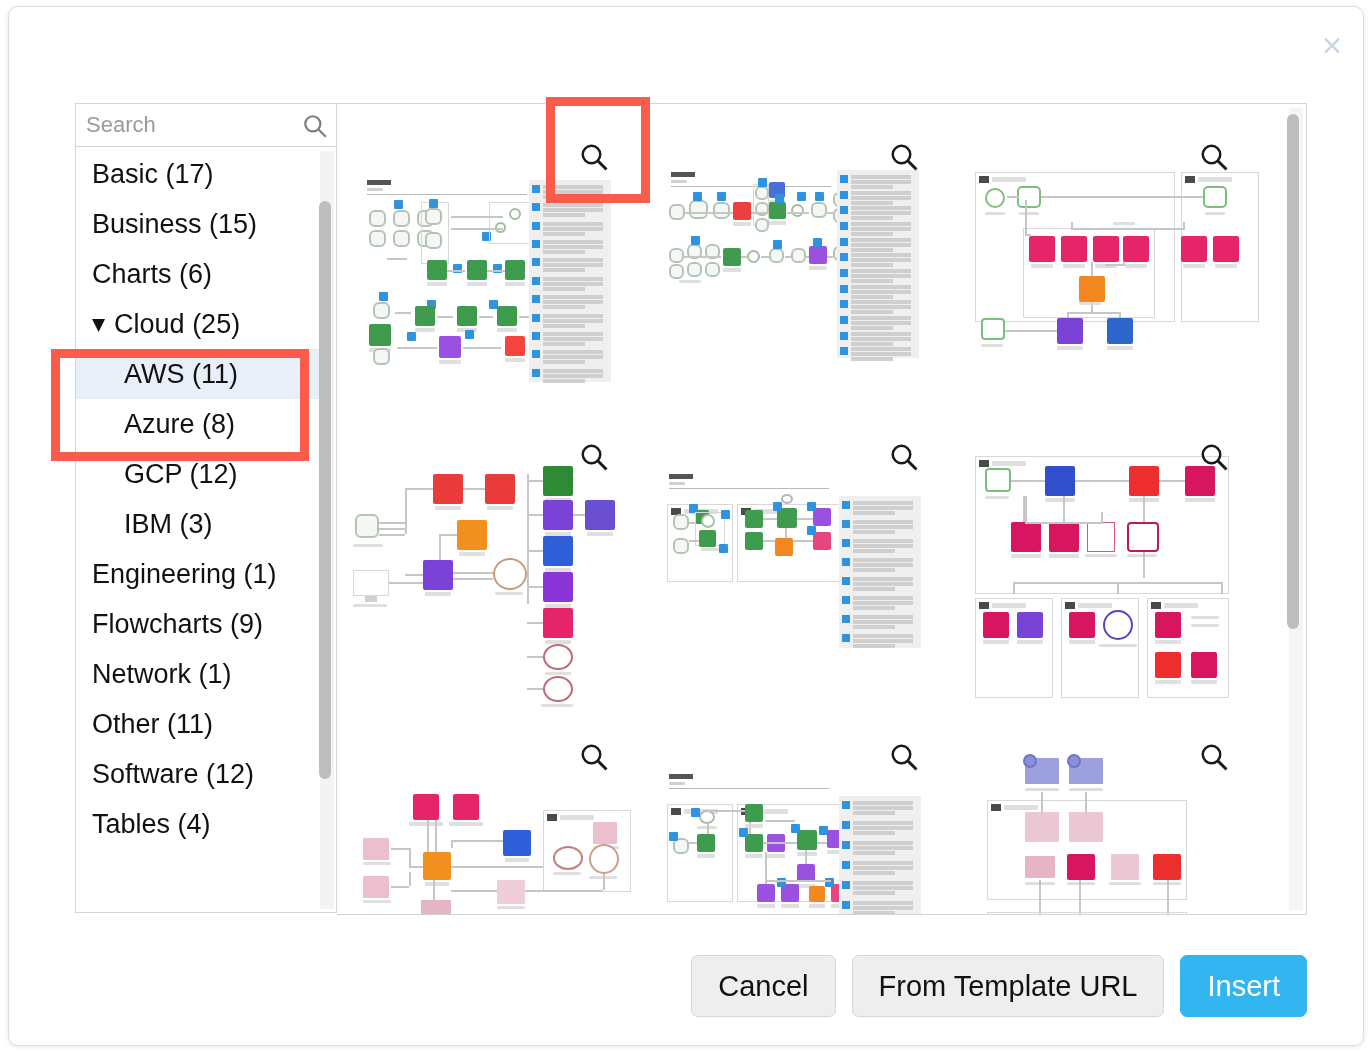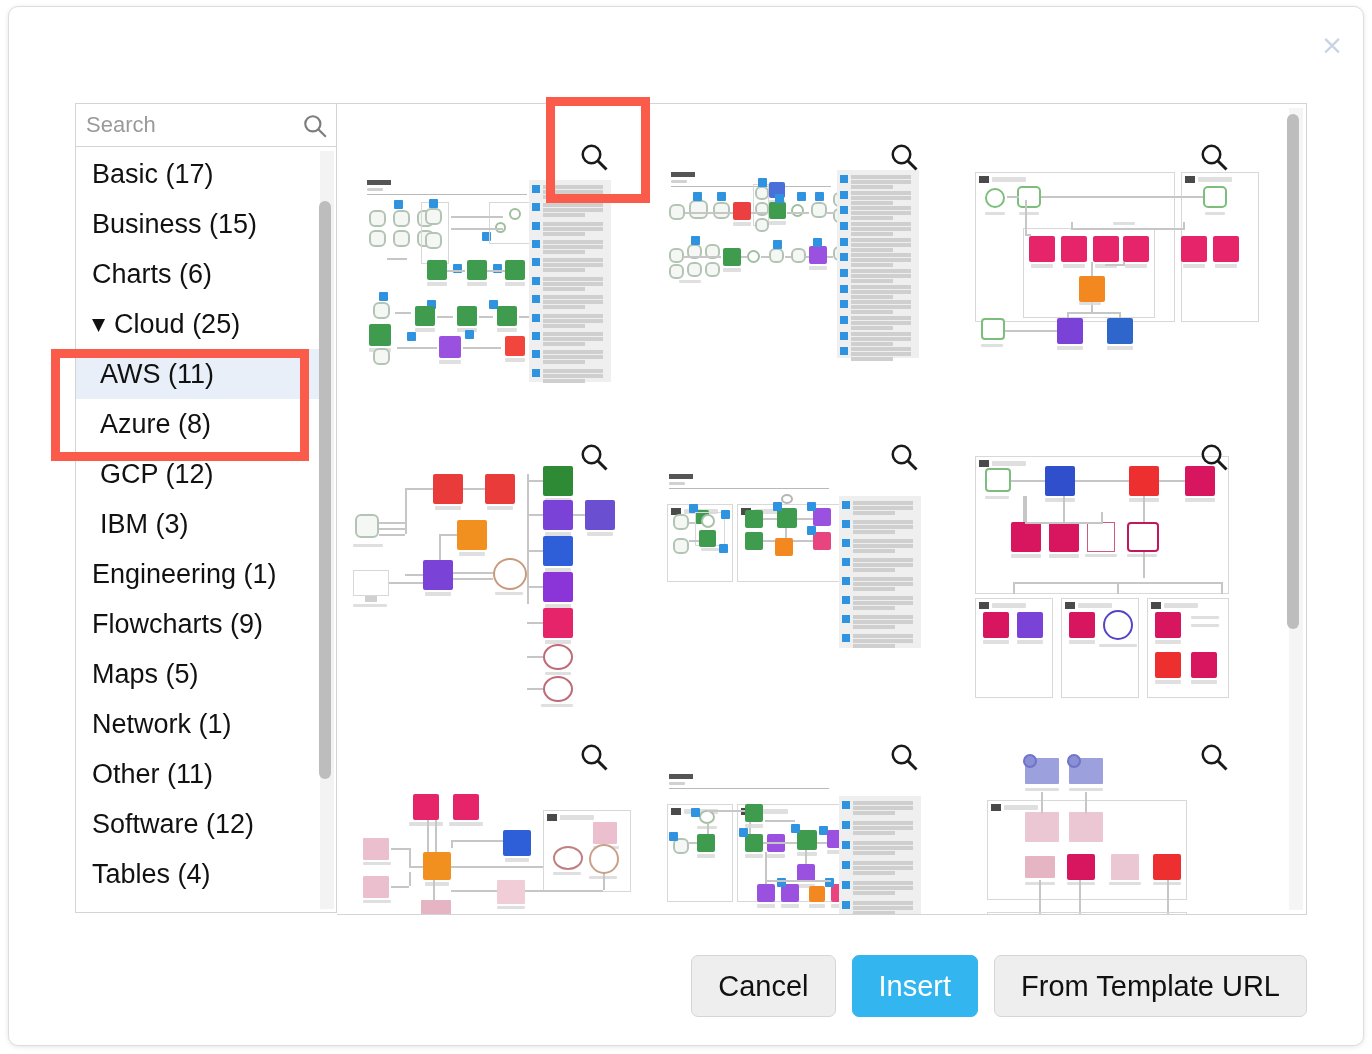--- a/index.html
+++ b/index.html
@@ -93,21 +93,21 @@
   .cat-item {
     height: 50px;
     line-height: 50px;
     font-size: 27px;
     color: #111111;
     padding-left: 16px;
     white-space: nowrap;
     cursor: pointer;
   }
   .cat-item.sub {
-    padding-left: 24px;
+    padding-left: 48px;
   }
   .cat-item.selected {
     background: #e8eff9;
   }
   .cat-arrow {
     display: inline-block;
     font-size: 17px;
     margin-right: 9px;
     position: relative;
     top: -3px;
@@ -319,21 +319,20 @@
             <div class="cat-item"><span>Basic (17)</span></div>
             <div class="cat-item"><span>Business (15)</span></div>
             <div class="cat-item"><span>Charts (6)</span></div>
             <div class="cat-item"><span class="cat-arrow">▼</span><span>Cloud (25)</span></div>
             <div class="cat-item sub selected"><span>AWS (11)</span></div>
             <div class="cat-item sub"><span>Azure (8)</span></div>
             <div class="cat-item sub"><span>GCP (12)</span></div>
             <div class="cat-item sub"><span>IBM (3)</span></div>
             <div class="cat-item"><span>Engineering (1)</span></div>
             <div class="cat-item"><span>Flowcharts (9)</span></div>
-            <div class="cat-item"><span>Maps (5)</span></div>
             <div class="cat-item"><span>Network (1)</span></div>
             <div class="cat-item"><span>Other (11)</span></div>
             <div class="cat-item"><span>Software (12)</span></div>
             <div class="cat-item"><span>Tables (4)</span></div>
           </div>
         <div id="sidebar-sb-track">
           <div id="sidebar-sb-thumb"></div>
         </div>
       </div>
     </div>
@@ -1003,20 +1002,20 @@
         </div>
       <div id="grid-sb-track">
         <div id="grid-sb-thumb"></div>
       </div>
     </div>
   </div>
 
   <div id="footer">
     <div id="footer-inner">
       <div class="btn">Cancel</div>
+      <div class="btn">From Template URL</div>
       <div class="btn primary">Insert</div>
-      <div class="btn">From Template URL</div>
     </div>
   </div>
 
   <div class="redbox" id="redbox-category"></div>
   <div class="redbox" id="redbox-zoomicon"></div>
 </div>
 
 </body></html>

